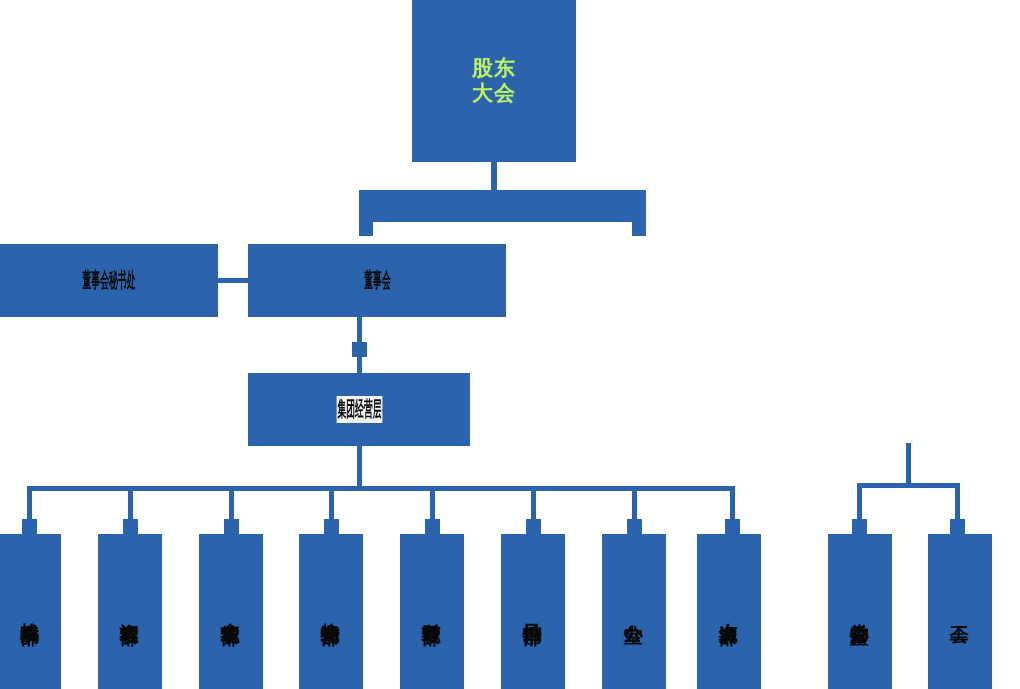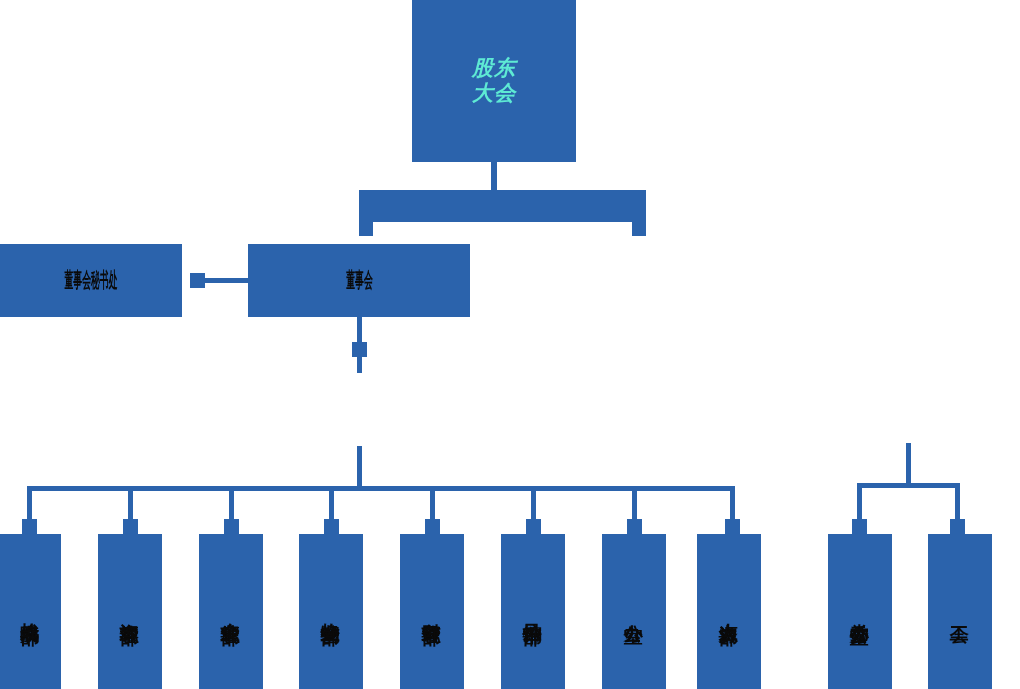--- a/index.html
+++ b/index.html
@@ -45,25 +45,24 @@
 
   .node-label {
     display: block;
     text-align: center;
     line-height: 1.18;
     white-space: pre-line;
   }
 
   
   .node.top .node-label {
-    color: #5eead4;
+    color: #bef264;
     font-size: 21px;
     font-weight: 600;
     letter-spacing: 1px;
-    font-style: italic;
   }
 
   
   .node.mid .node-label {
     color: #0a0a0a;
     font-size: 21px;
     font-weight: 700;
     transform: scaleX(0.42);
     transform-origin: center center;
     white-space: nowrap;
@@ -101,36 +100,39 @@
 大会</span>
   </div>
 
   <div class="conn" style="left:491px; top:162px; width:6px; height:28px;"></div>
 
   <div class="conn" style="left:359px; top:190px; width:287px; height:32px;"></div>
 
   <div class="nub" style="left:359px; top:222px; width:14px; height:14px;"></div>
   <div class="nub" style="left:632px; top:222px; width:14px; height:14px;"></div>
 
-  <div class="node mid" style="left:0px; top:244px; width:182px; height:73px;">
+  <div class="node mid" style="left:0px; top:244px; width:218px; height:73px;">
     <span class="node-label">董事会秘书处</span>
   </div>
 
   <div class="conn" style="left:205px; top:278px; width:45px; height:5px;"></div>
   <div class="nub" style="left:190px; top:273px; width:15px; height:15px;"></div>
 
-  <div class="node mid" style="left:248px; top:244px; width:222px; height:73px;">
+  <div class="node mid" style="left:248px; top:244px; width:258px; height:73px;">
     <span class="node-label">董事会</span>
   </div>
 
 
   <div class="conn" style="left:357px; top:317px; width:5px; height:25px;"></div>
   <div class="nub" style="left:352px; top:342px; width:15px; height:15px;"></div>
   <div class="conn" style="left:357px; top:357px; width:5px; height:16px;"></div>
 
+  <div class="node mid highlight" style="left:248px; top:373px; width:222px; height:73px;">
+    <span class="node-label">集团经营层</span>
+  </div>
 
 
   <div class="conn" style="left:357px; top:446px; width:5px; height:40px;"></div>
   <div class="conn" style="left:27px; top:486px; width:707px; height:5px;"></div>
 
   <div class="conn" style="left:27px;  top:486px; width:5px; height:33px;"></div>
   <div class="nub" style="left:22px;  top:519px; width:15px; height:15px;"></div>
 
   <div class="conn" style="left:128px; top:486px; width:5px; height:33px;"></div>
   <div class="nub" style="left:123px; top:519px; width:15px; height:15px;"></div>

